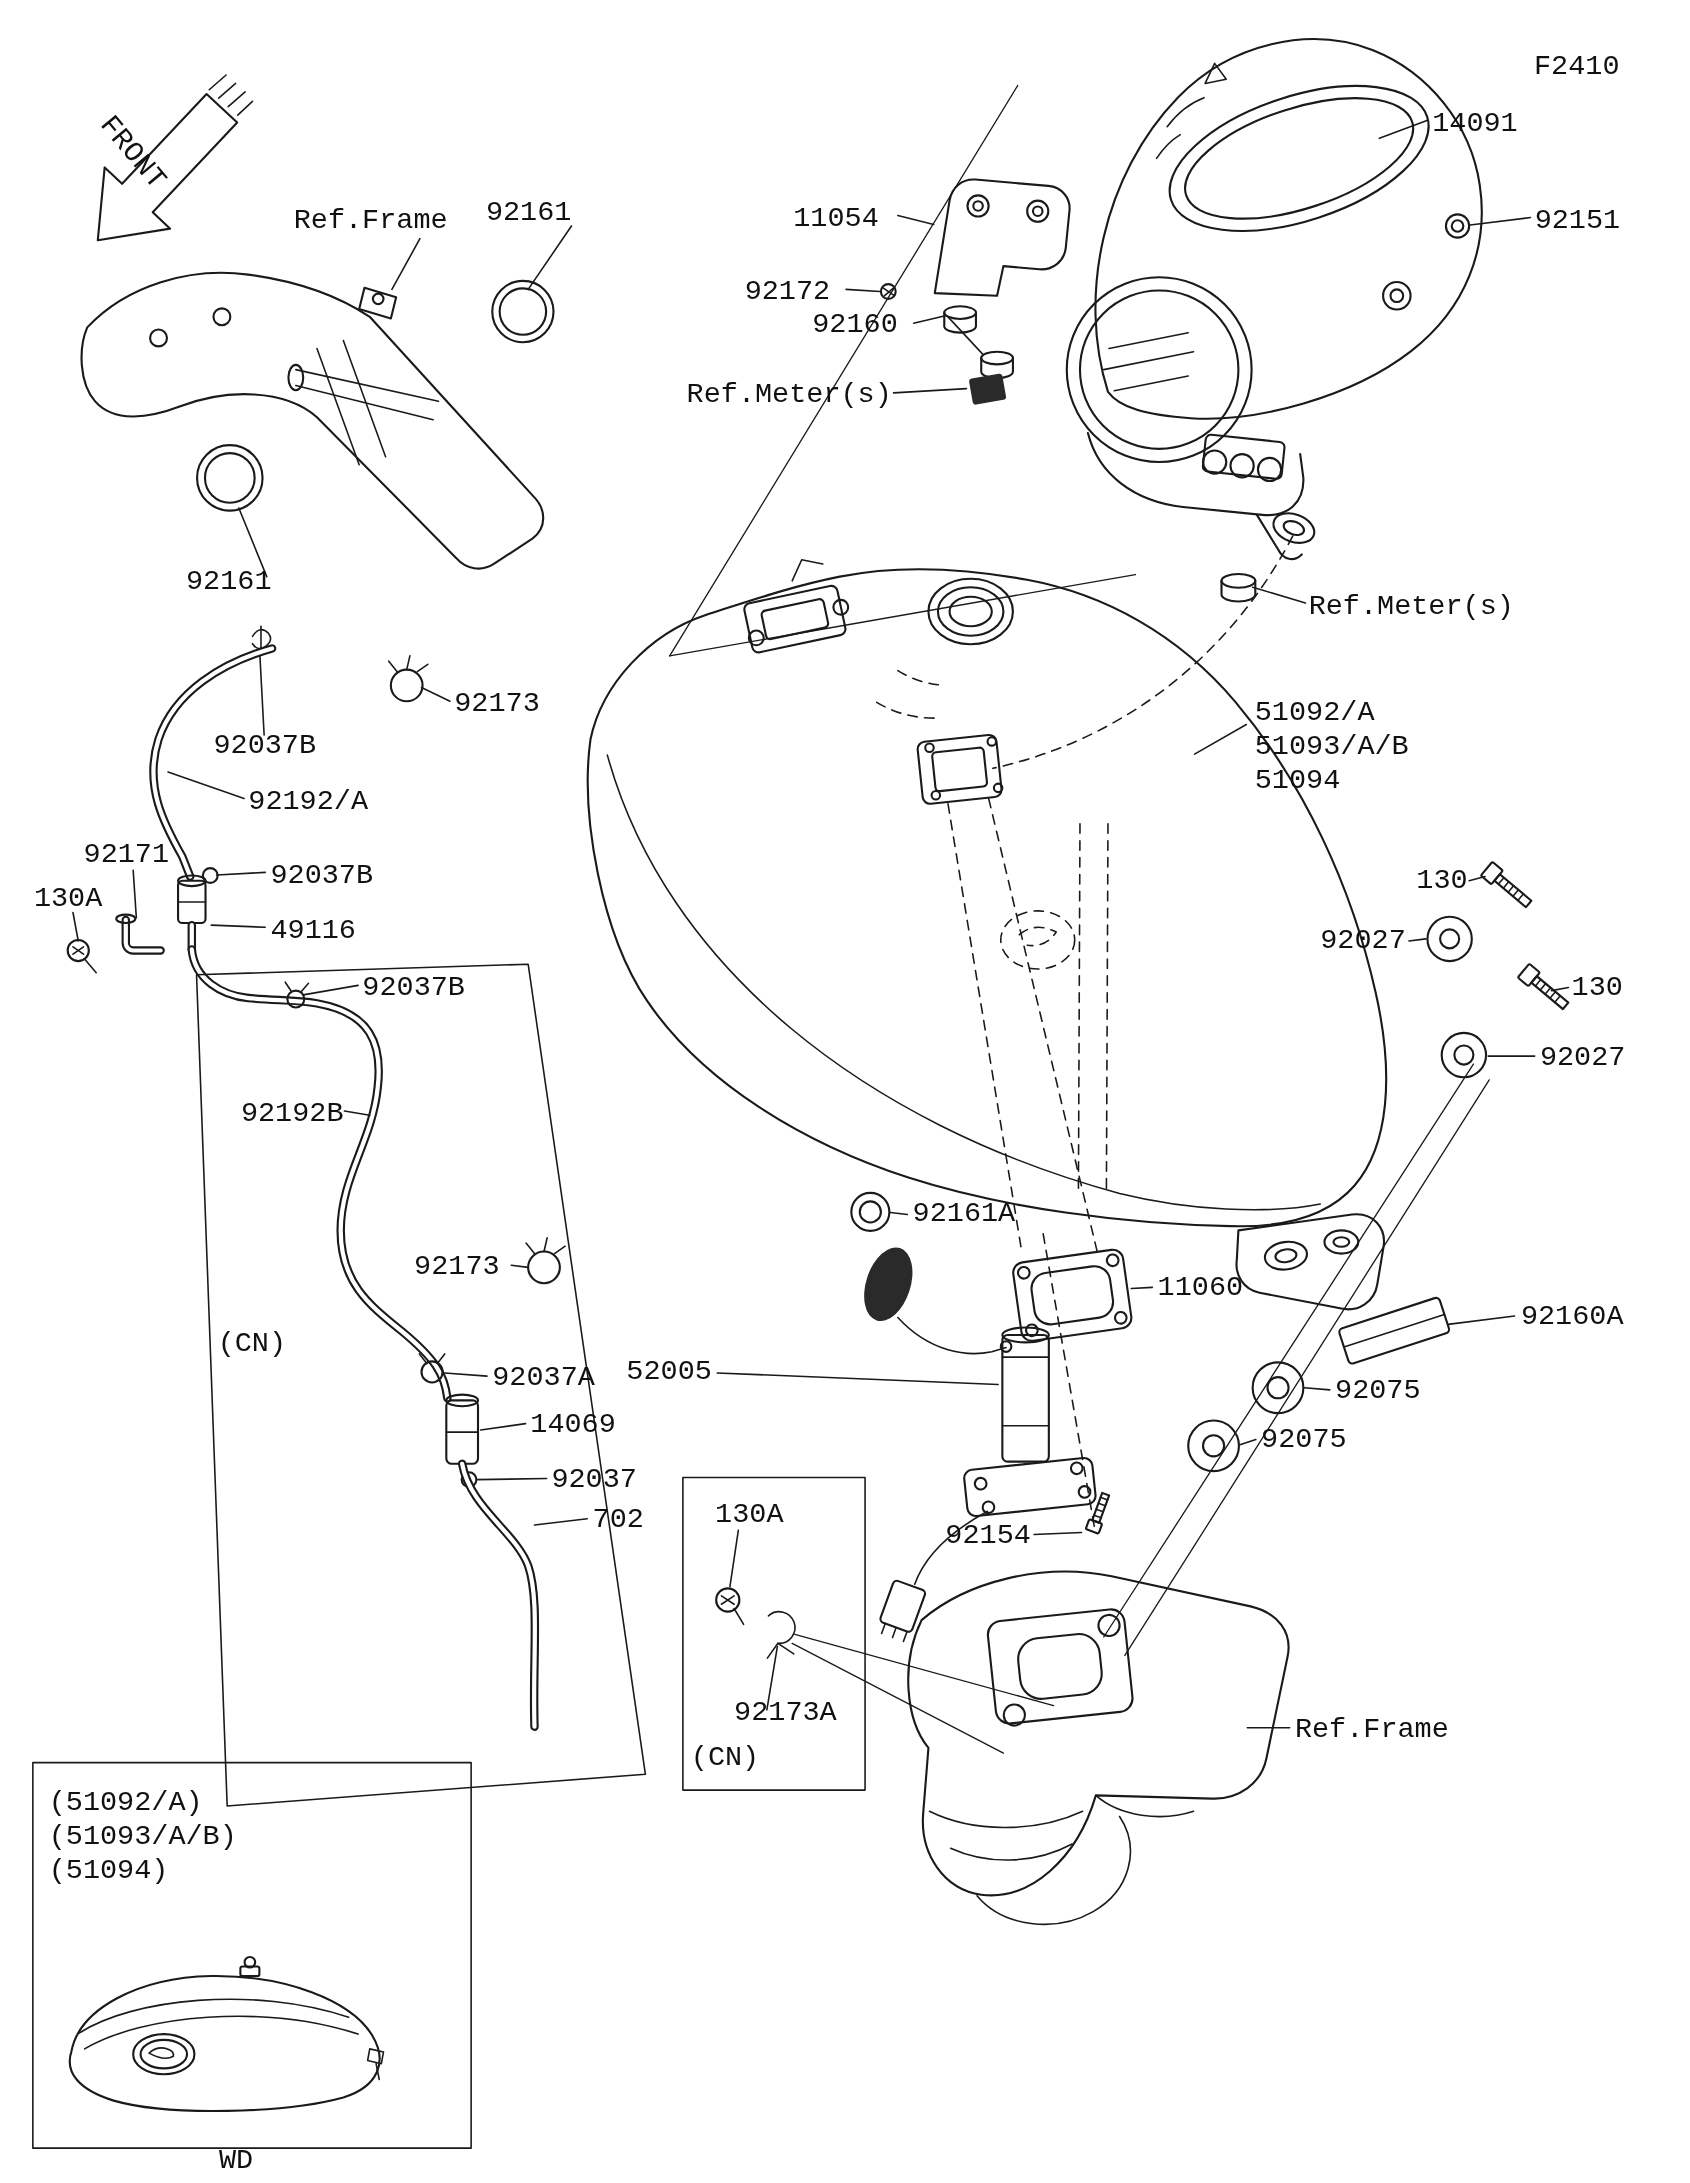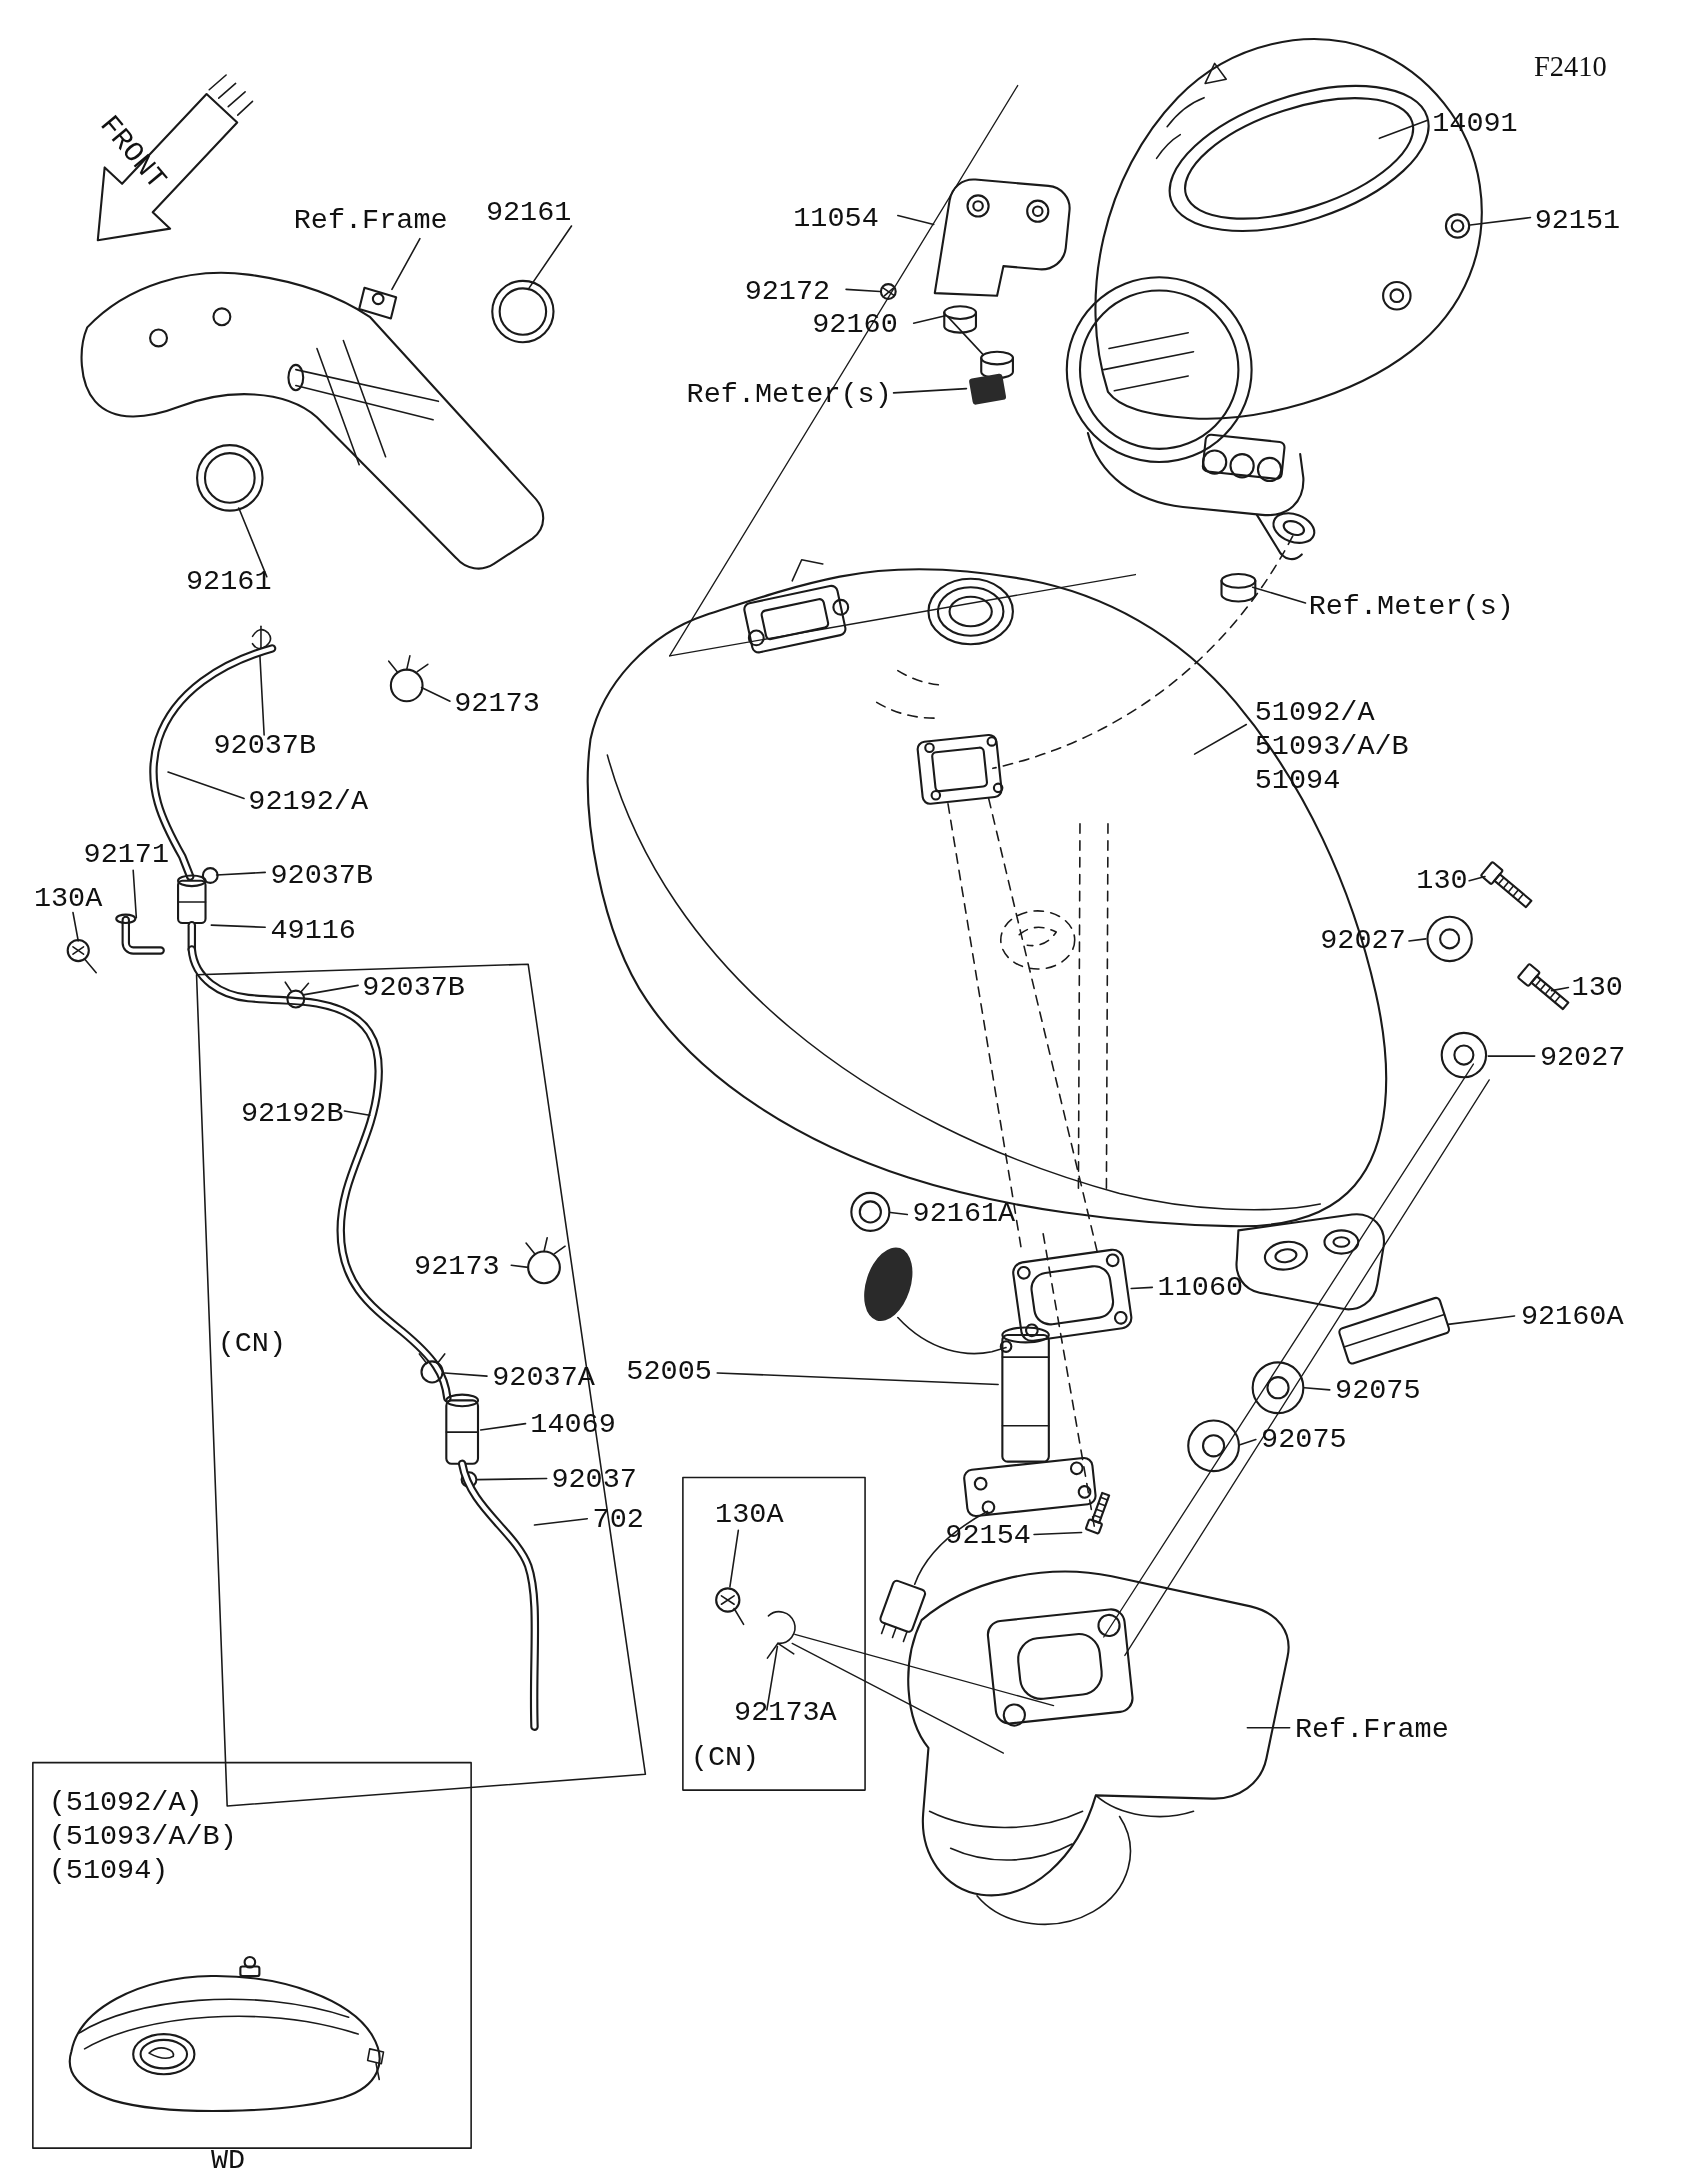--- a/index.html
+++ b/index.html
@@ -421,18 +421,18 @@
         <text x="1354" y="2882">130A</text>
         <text x="1390" y="3258">92173A</text>
         <text x="1308" y="3342">(CN)</text>
         <text x="2452" y="3290">Ref.Frame</text>
         <text x="92" y="3428">(51092/A)</text>
         <text x="92" y="3492">(51093/A/B)</text>
         <text x="92" y="3556">(51094)</text>
       </g>
 </svg>
 
-<div class="hud" style="left:1534px; top:51px;font-family:Liberation Serif, serif;">F2410</div>
-<div class="hud" style="left:211px; top:2145px;">WD</div>
+<div class="hud" style="left:1534px; top:51px;">F2410</div>
+<div class="hud" style="left:219px; top:2145px;">WD</div>
 <div class="hud" style="left:117px; top:110px; transform:rotate(50deg); transform-origin:left top;">FRONT</div>
 
 </div>
 
 
 </body></html>

